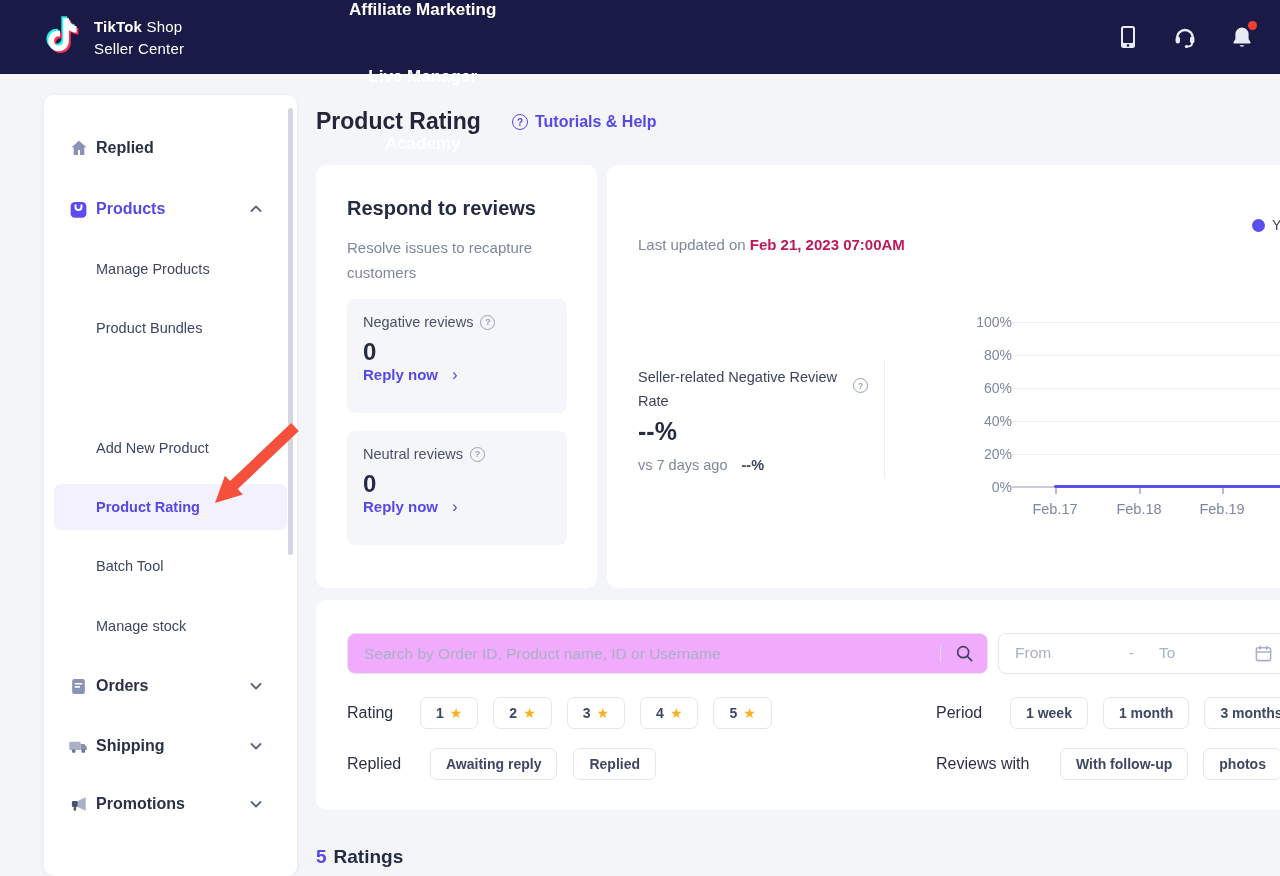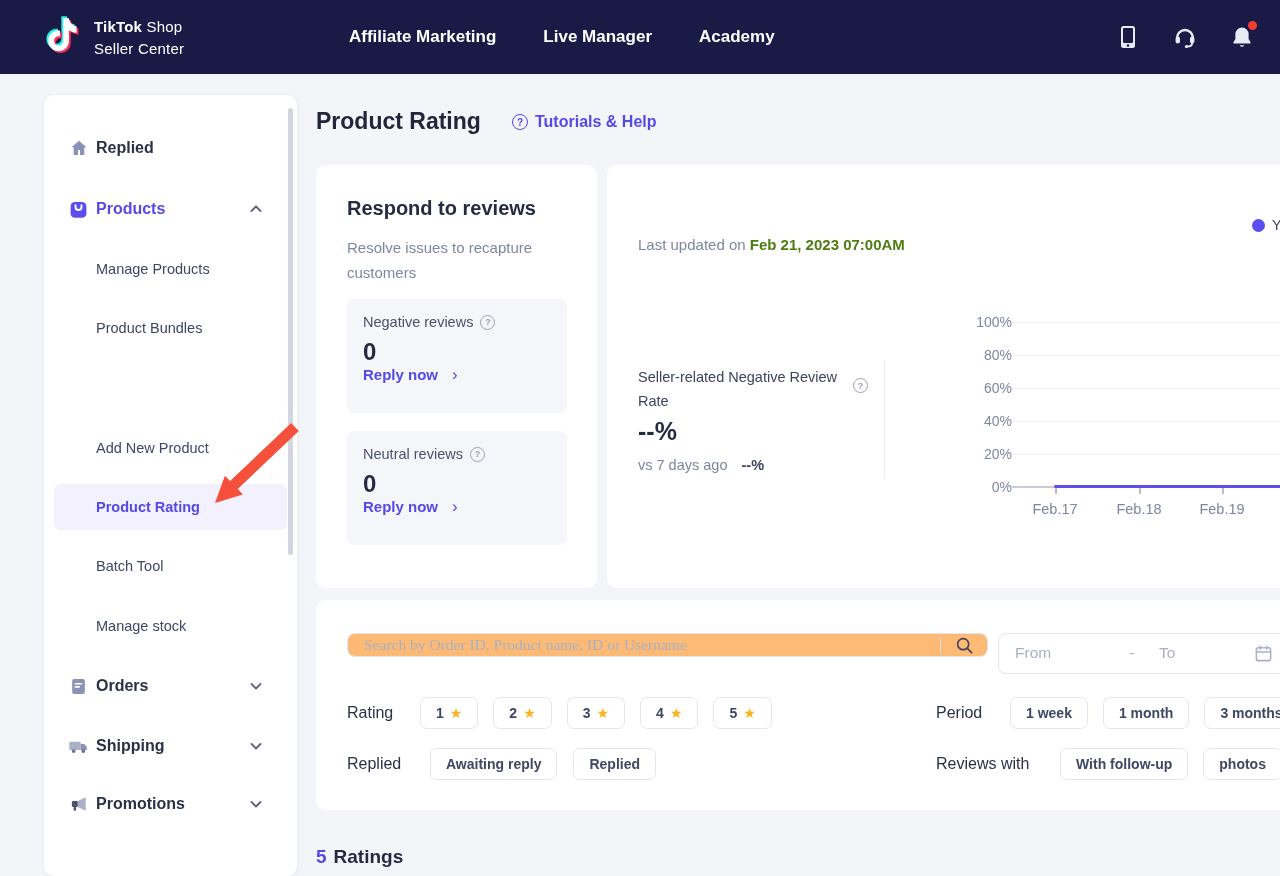--- a/index.html
+++ b/index.html
@@ -5,21 +5,21 @@
   * { margin:0; padding:0; box-sizing:border-box; }
   html,body { width:1280px; height:876px; overflow:hidden; }
   body { font-family:"Liberation Sans","DejaVu Sans",sans-serif; background:#f4f5f9; }
   #app { position:relative; width:1280px; height:876px; overflow:hidden; }
 
   
   .topbar { position:absolute; left:0; top:0; width:1280px; height:74px; background:#1a1a47; display:flex; align-items:center; }
   .brand { position:absolute; left:40px; top:12px; display:flex; align-items:center; gap:10px; }
   .brand-text { color:#fff; font-size:15px; line-height:22px; letter-spacing:.2px; }
   .brand-bold { font-weight:800; }
-  .nav-links { position:absolute; left:349px; top:0; height:74px; display:flex; align-items:center; gap:47px; }
+  .nav-links { position:absolute; left:349px; top:0; height:74px; display:flex; align-items:center; gap:47px;flex-direction:column; }
   .nav-link { color:#fff; font-size:17px; font-weight:700; cursor:pointer; white-space:nowrap; }
   .top-icons { position:absolute; right:26px; top:0; height:74px; display:flex; align-items:center; gap:33px; }
   .top-icon { position:relative; width:24px; height:24px; display:flex; align-items:center; justify-content:center; }
   .notif-dot { position:absolute; right:-3px; top:-4px; width:9px; height:9px; border-radius:50%; background:#f43d2f; }
 
   
   .sidebar { position:absolute; left:44px; top:95px; width:253px; height:781px; background:#fff; border-radius:10px; box-shadow:0 1px 5px rgba(30,30,90,.06); }
   .side-item { position:absolute; left:0; width:253px; height:40px; display:flex; align-items:center; cursor:pointer; }
   .side-icon { position:absolute; left:24px; width:21px; height:21px; display:flex; align-items:center; justify-content:center; }
   .side-label { position:absolute; left:52px; font-size:16px; font-weight:600; color:#2a3147; white-space:nowrap; }
@@ -50,42 +50,42 @@
   .mini-box { position:absolute; left:31px; width:220px; height:114px; background:#f5f6fa; border-radius:8px; padding:15px 16px; }
   .mini-label-row { display:flex; align-items:center; gap:7px; font-size:14.5px; color:#4a526b; }
   .mini-count { margin-top:8px; font-size:24px; font-weight:800; color:#252b42; }
   .mini-action { display:flex; align-items:center; gap:14px; color:#5649e6; font-size:15px; font-weight:700; cursor:pointer; }
   .chev-glyph { font-size:17px; line-height:14px; font-weight:400; }
 
   
   #dash-card { left:607px; top:165px; width:700px; height:423px; }
   .dash-title { position:absolute; left:31px; top:33px; font-size:20px; font-weight:700; color:#252b42; }
   .dash-updated { position:absolute; left:31px; top:71px; font-size:15px; color:#7d87a0; }
-  .dash-updated b { color:#4d7c0f; font-weight:700; }
+  .dash-updated b { color:#be185d; font-weight:700; }
   .dash-legend { position:absolute; left:645px; top:52px; display:flex; align-items:center; gap:7px; }
   .legend-dot { width:13px; height:13px; border-radius:50%; background:#5b4df0; }
   .legend-text { font-size:14px; color:#3c445c; }
   .metric-label { position:absolute; left:31px; top:200px; width:212px; font-size:14.5px; line-height:24px; color:#3c445c; }
   .metric-q { position:absolute; left:246px; top:213px; }
   .metric-value { position:absolute; left:31px; top:252px; font-size:25px; font-weight:800; color:#252b42; }
   .metric-compare { position:absolute; left:31px; top:292px; font-size:14.5px; color:#7d87a0; }
   .metric-compare b { color:#3c445c; font-weight:700; margin-left:10px; }
   .v-divider { position:absolute; left:277px; top:195px; width:1px; height:118px; background:#ececf2; }
 
   .chart { position:absolute; left:336px; top:140px; width:364px; height:260px; }
   .ytick { position:absolute; width:52px; text-align:right; font-size:14px; color:#7d87a0; transform:translateY(-50%); }
   .gridline { position:absolute; left:69px; right:0; height:1px; background:#efeff4; }
   .axisline-gray { position:absolute; left:69px; top:181px; width:42px; height:1.5px; background:#c9ccd6; }
   .chart-line { position:absolute; left:111px; top:180px; right:0; height:3px; background:#5b4df0; border-radius:2px; }
   .xtick-mark { position:absolute; top:183px; width:1.5px; height:6px; background:#b9bdcb; }
   .xlabel { position:absolute; top:196px; width:70px; text-align:center; font-size:14.5px; color:#7d87a0; }
 
   
   #filter-card { left:316px; top:600px; width:990px; height:210px; }
-  .search-wrap { position:absolute; left:31px; top:33px; width:641px; height:24px; border:1.5px solid #e3e6ef; border-radius:8px; background:#fdba74; display:flex; align-items:center;font-family:Liberation Serif, serif; }
+  .search-wrap { position:absolute; left:31px; top:33px; width:641px; height:41px; border:1.5px solid #e3e6ef; border-radius:8px; background:#f0abfc; display:flex; align-items:center; }
   .search-input { flex:1; height:100%; border:none; outline:none; background:transparent; padding:0 16px; font-size:15.5px; color:#3c445c; font-family:inherit; }
   .search-input::placeholder { color:#a9b1c6; }
   .search-sep { width:1px; height:17px; background:#d9dde8; }
   .search-icon-btn { width:46px; height:100%; display:flex; align-items:center; justify-content:center; cursor:pointer; }
   .date-wrap { position:absolute; left:682px; top:33px; width:300px; height:41px; border:1.5px solid #e3e6ef; border-radius:8px; background:#fff; }
   .date-txt { position:absolute; top:10px; font-size:15.5px; color:#a9b1c6; }
   .date-cal { position:absolute; left:255px; top:10px; cursor:pointer; }
 
   .filter-row { position:absolute; display:flex; align-items:center; }
   .filter-label { font-size:16px; color:#2a3147; }

